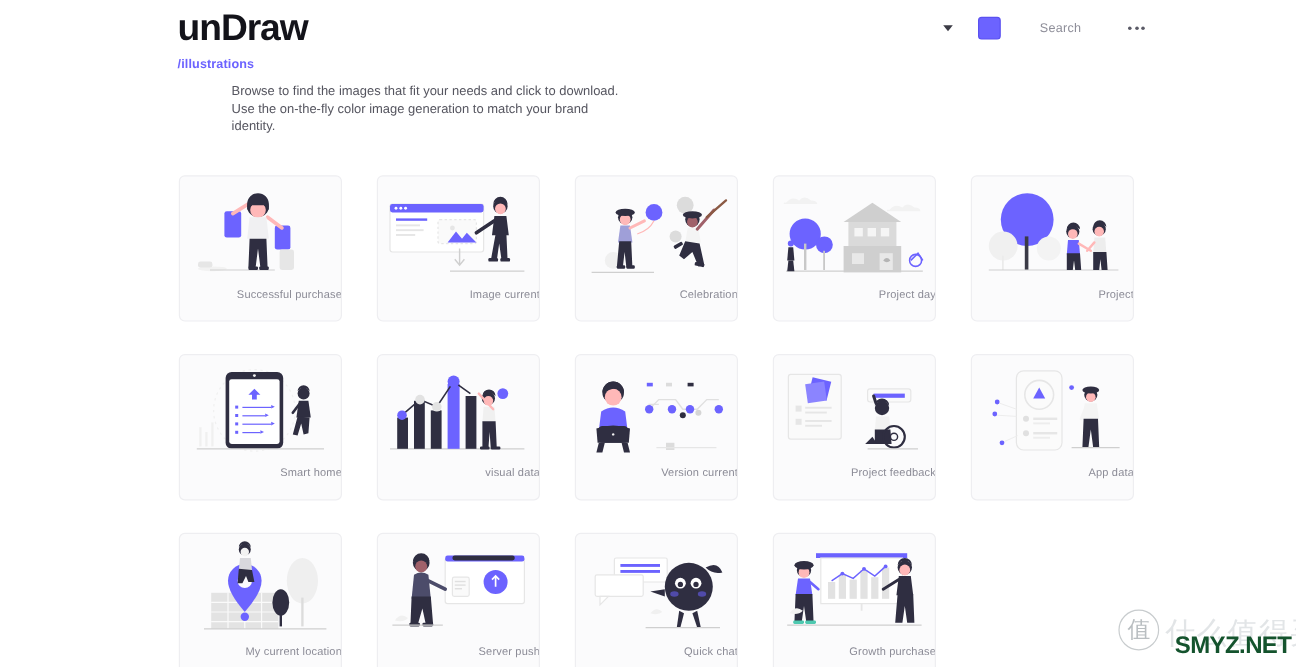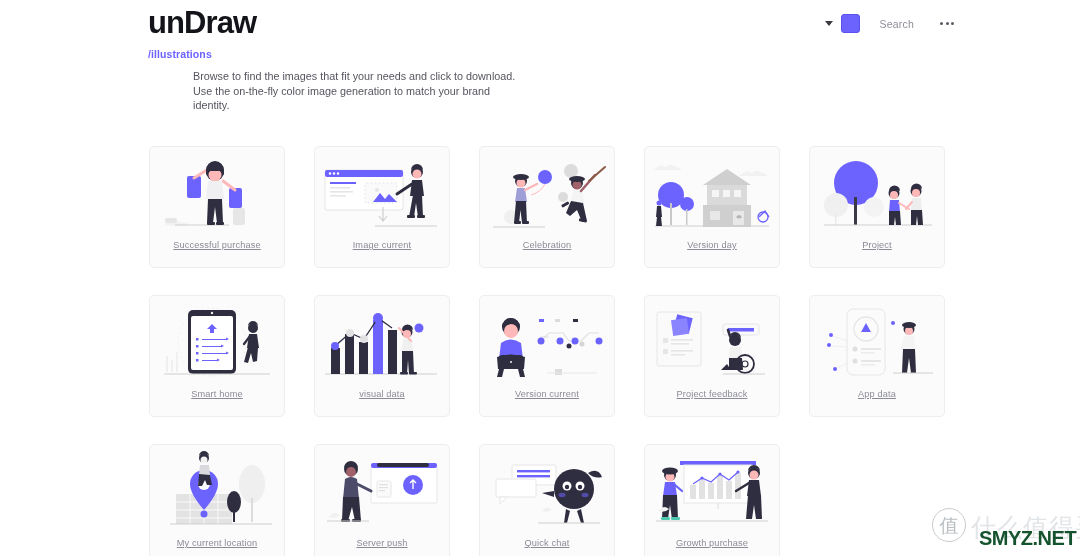--- a/index.html
+++ b/index.html
@@ -38,21 +38,21 @@
     line-height: 34px;
     font-family: "Liberation Sans", sans-serif;
   }
 
   .topbar-right {
     position: absolute;
     right: 126px;
     top: 14px;
     display: flex;
     align-items: center;
-    gap: 7px;
+    gap: 20px;
   }
 
   .color-caret {
     width: 0; height: 0;
     border-left: 4.5px solid transparent;
     border-right: 4.5px solid transparent;
     border-top: 5px solid #3b3b45;
     margin-right: 1px;
   }
 
@@ -139,24 +139,23 @@
     align-items: center;
     justify-content: center;
     padding-top: 4px;
   }
   .card-art svg { display: block; }
 
   .card-label {
     font-size: 9.2px;
     color: #8b8b96;
     letter-spacing: 0.15px;
-    text-align: center;
+    text-align: right;
     line-height: 12px;
     width: 136px;
-    text-decoration: underline;
   }
 
   
   .watermark {
     position: absolute;
     right: 4px;
     bottom: 4px;
     height: 58px;
     width: 180px;
     pointer-events: none;
@@ -323,21 +322,21 @@
     <rect x="21" y="48" width="2" height="22" fill="#c8c8c8"></rect>
     <rect x="37" y="54" width="1.5" height="16" fill="#c8c8c8"></rect>
     <line x1="6" y1="71" x2="120" y2="71" stroke="#cfcfcf" stroke-width="1"></line>
     <circle cx="10" cy="48" r="2.5" fill="#6c63ff"></circle>
     <path d="M8 51 h4 l1 11 h-6 z" fill="#2f2e41"></path>
     <path d="M8 62 h4 l1 9 h-6 z" fill="#2f2e41"></path>
     <circle cx="114" cy="62" r="5" fill="none" stroke="#6c63ff" stroke-width="1.3"></circle>
     <path d="M110 62 L116 56 L120 62" stroke="#6c63ff" stroke-width="1.3" fill="none"></path>
   </svg>
         </div>
-        <div class="card-label">Version day</div>
+        <div class="card-label">Project day</div>
       </div>
       <div class="card">
         <div class="card-art">
           <svg width="122" height="84" viewBox="0 0 122 84">
     <circle cx="40" cy="30" r="22" fill="#6c63ff"></circle>
     <circle cx="20" cy="52" r="12" fill="#f0f0f0"></circle>
     <circle cx="58" cy="54" r="10" fill="#f3f3f3"></circle>
     <rect x="38" y="44" width="3" height="28" fill="#3a3a46"></rect>
     <rect x="19" y="60" width="1.5" height="12" fill="#ebebeb"></rect>
     <line x1="8" y1="72" x2="116" y2="72" stroke="#cfcfcf" stroke-width="1"></line>

